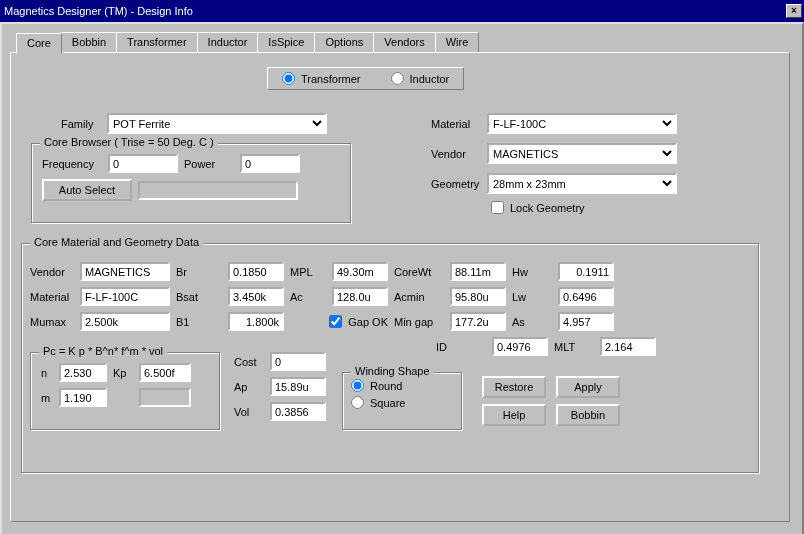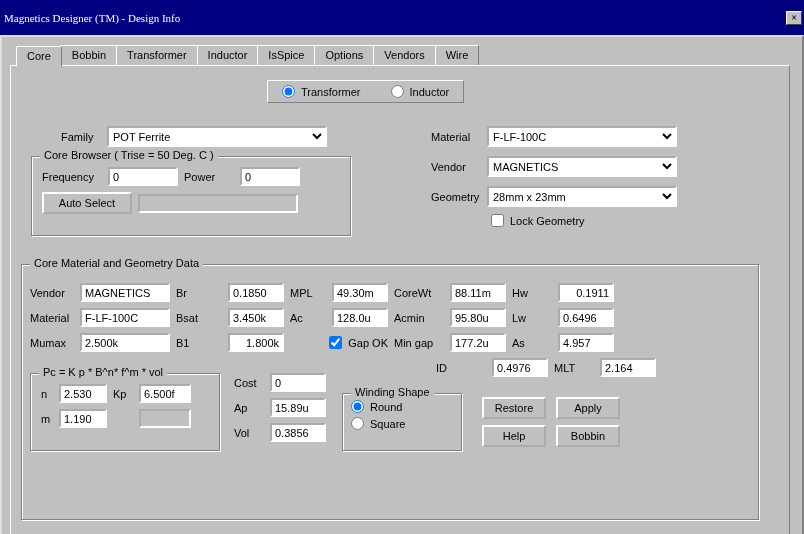--- a/index.html
+++ b/index.html
@@ -8,27 +8,26 @@
     font-family: "MS Sans Serif", Tahoma, Arial, sans-serif;
     font-size: 11px;
     background: #c0c0c0;
     width: 804px;
     height: 534px;
     overflow: hidden;
   }
   .titlebar {
     background: #000080;
     color: #fff;
-    height: 35px;
+    height: 22px;
     line-height: 18px;
     padding: 0 2px 0 4px;
     display: flex;
     justify-content: space-between;
     align-items: center;
-    font-family: Liberation Serif, serif;
   }
   .titlebar .close {
     width: 16px; height: 14px;
     background: #c0c0c0;
     border: 1px solid #fff;
     border-right-color: #404040; border-bottom-color: #404040;
     color: #000; font-size: 10px; line-height: 10px; text-align: center;
     font-weight: bold;
     display: flex; align-items: center; justify-content: center;
   }
@@ -168,21 +167,21 @@
         <input type="text" style="width: 70px; background: rgb(255, 255, 255); color: rgb(0, 0, 0);" value="0">
         <span class="lbl" style="width:50px">Power</span>
         <input type="text" style="width: 60px;" value="0">
       </div>
       <div class="row">
         <button class="btn" style="min-width:90px">Auto Select</button>
         <span class="sunken" style="width:160px"></span>
       </div>
     </div>
 
-    <div class="fieldset" style="top:190px; left:10px; width:738px; height:256px;margin-top:8px;">
+    <div class="fieldset" style="top:190px; left:10px; width:738px; height:230px;">
       <span class="legend">Core Material and Geometry Data</span>
 
       <div style="position:absolute; top:18px; left:8px; right:8px;">
 
         <div class="row">
           <span class="lbl" style="width:44px">Vendor</span>
           <input type="text" style="width: 90px;" value="MAGNETICS">
           <span class="lbl" style="width:46px">Br</span>
           <input type="text" style="width: 56px;" value="0.1850">
           <span class="lbl" style="width:36px">MPL</span>

